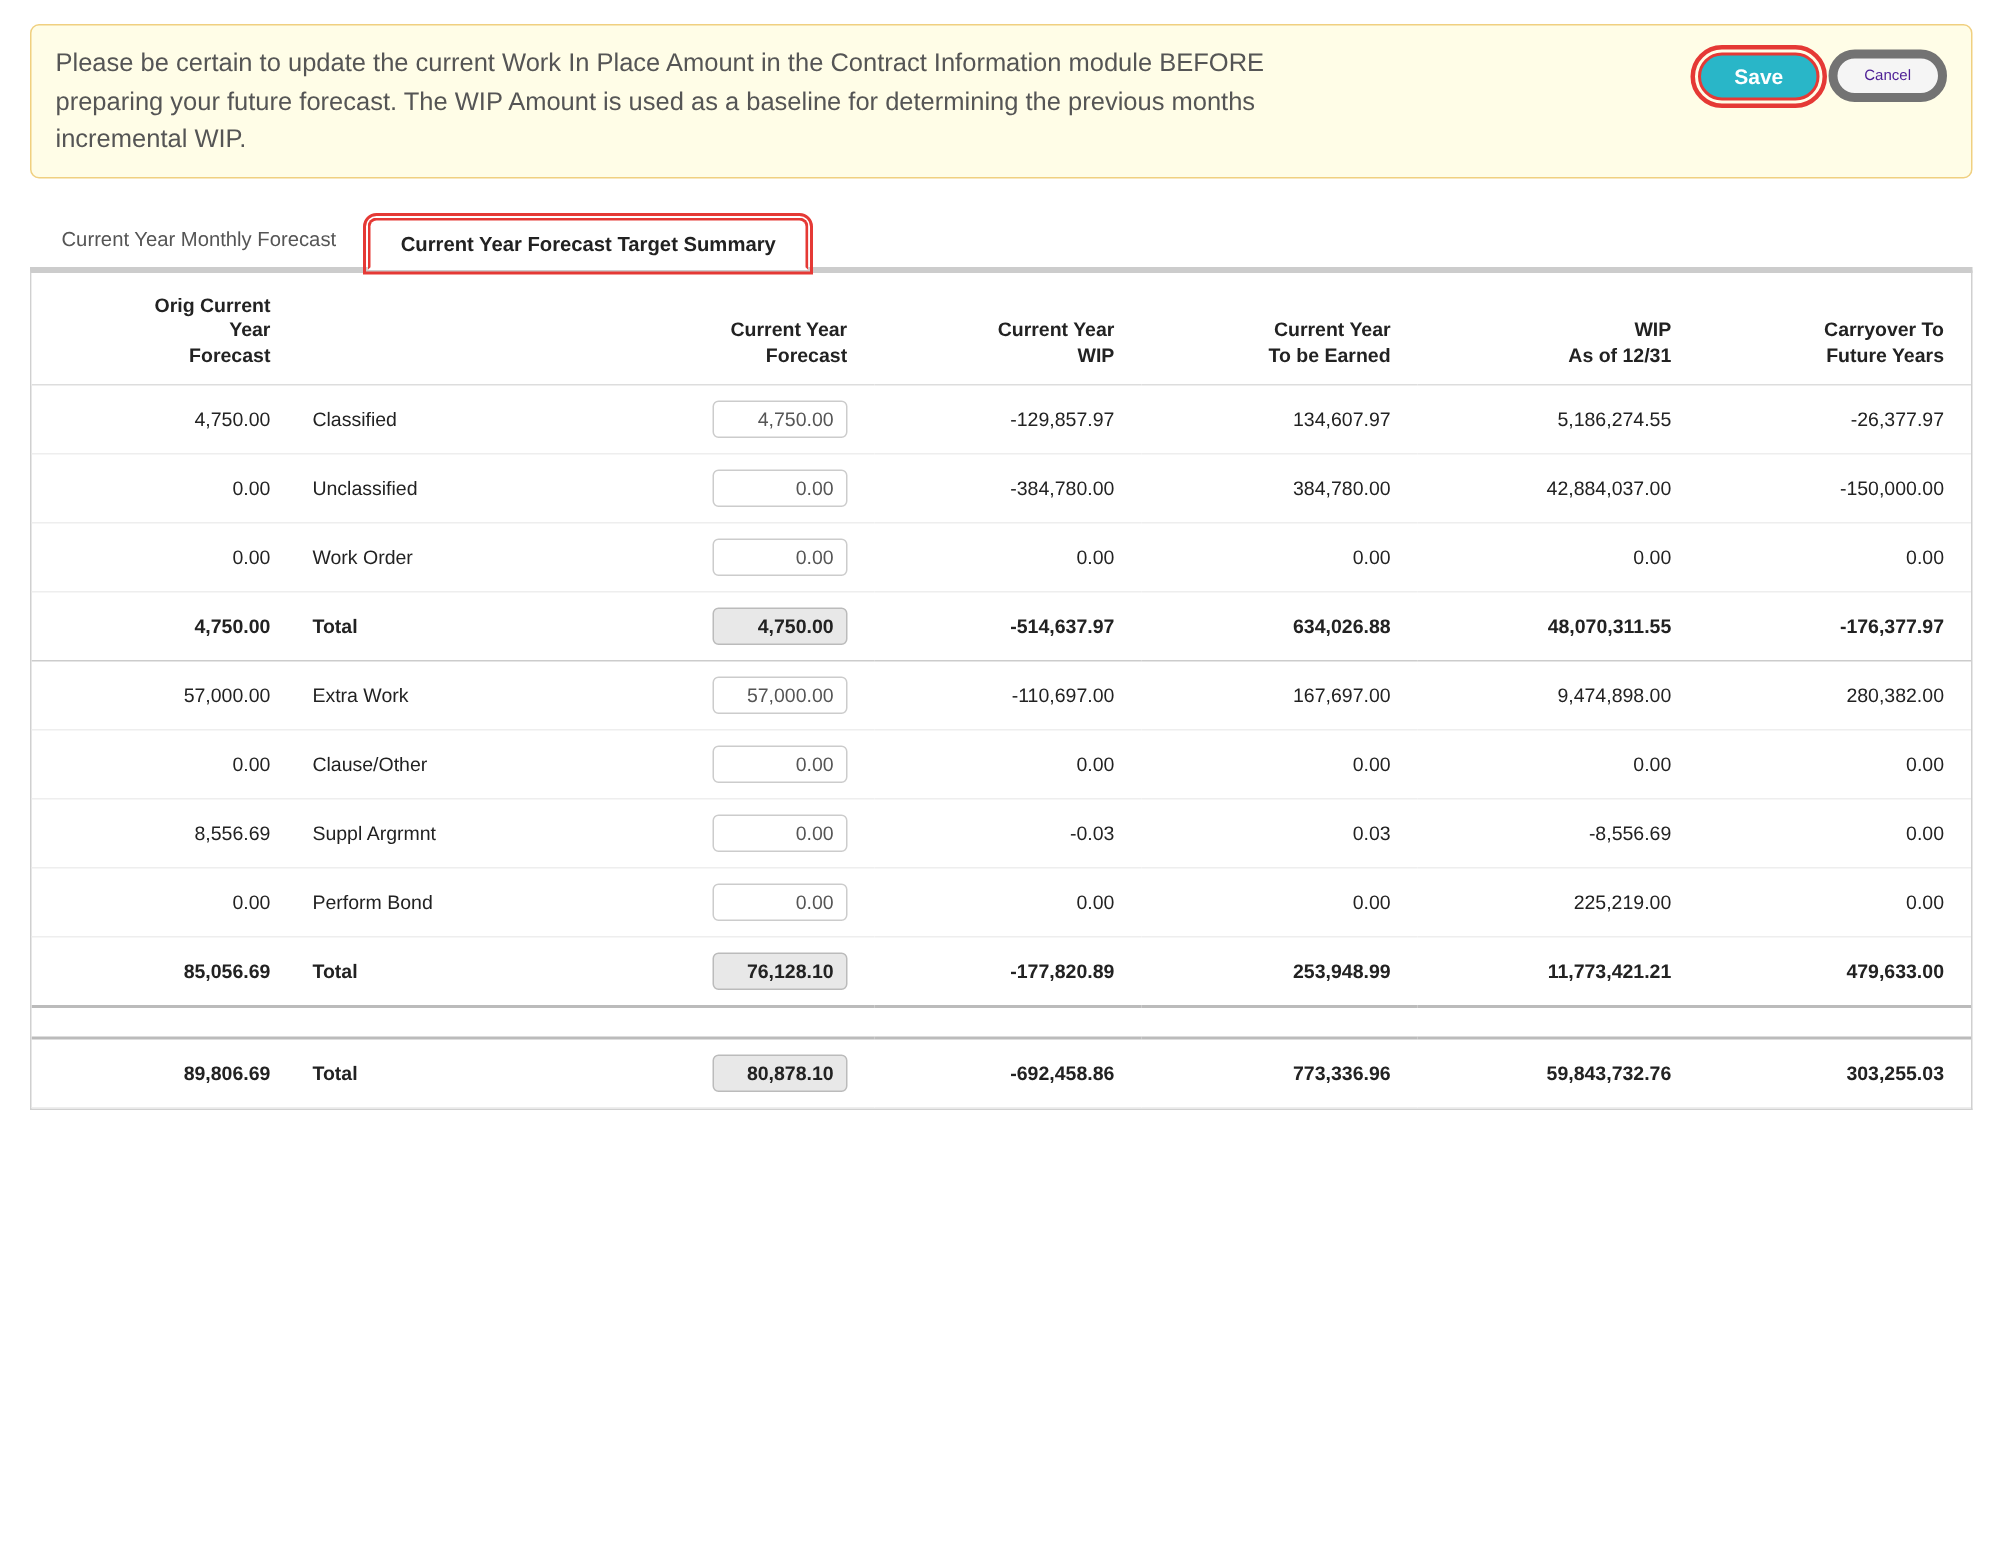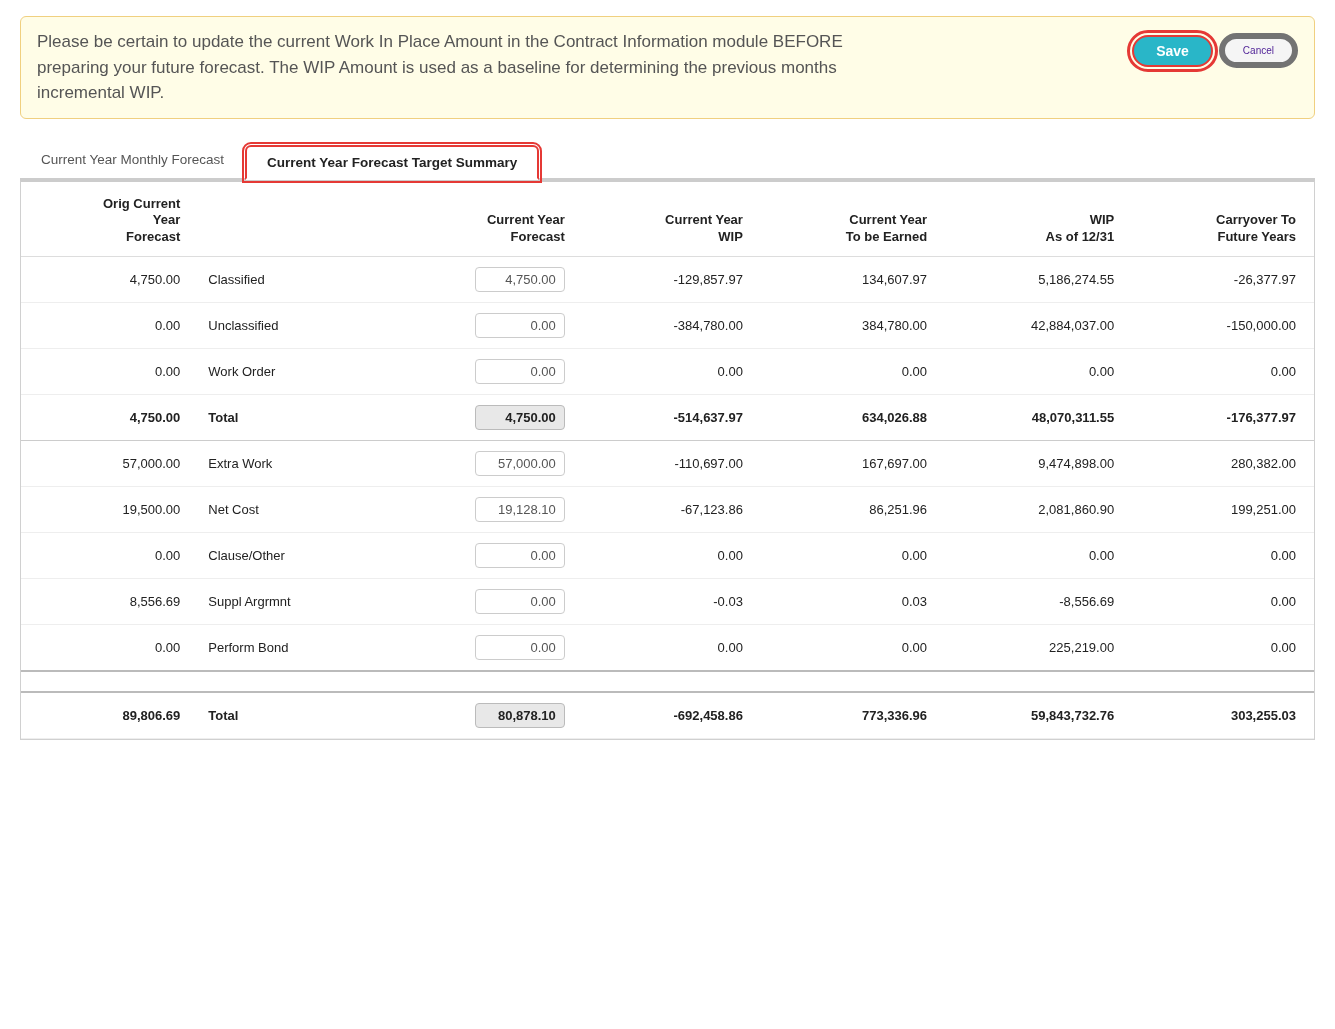--- a/index.html
+++ b/index.html
@@ -233,29 +233,20 @@
           <tr>
             <td>57,000.00</td>
             <td style="text-align: left;">Extra Work</td>
             <td style="text-align: right;"><input class="input-cell" type="text" value="57,000.00" style=""></td>
             <td>-110,697.00</td>
             <td>167,697.00</td>
             <td>9,474,898.00</td>
             <td>280,382.00</td>
           </tr>
           <tr>
-            <td>19,500.00</td>
-            <td style="text-align: left;">Net Cost</td>
-            <td style="text-align: right;"><input class="input-cell" type="text" value="19,128.10" style=""></td>
-            <td>-67,123.86</td>
-            <td>86,251.96</td>
-            <td>2,081,860.90</td>
-            <td>199,251.00</td>
-          </tr>
-          <tr>
             <td>0.00</td>
             <td style="text-align: left;">Clause/Other</td>
             <td style="text-align: right;"><input class="input-cell" type="text" value="0.00" style=""></td>
             <td>0.00</td>
             <td>0.00</td>
             <td>0.00</td>
             <td>0.00</td>
           </tr>
           <tr>
             <td>8,556.69</td>
@@ -267,20 +258,29 @@
             <td>0.00</td>
           </tr>
           <tr>
             <td>0.00</td>
             <td style="text-align: left;">Perform Bond</td>
             <td style="text-align: right;"><input class="input-cell" type="text" value="0.00" style=""></td>
             <td>0.00</td>
             <td>0.00</td>
             <td>225,219.00</td>
             <td>0.00</td>
+          </tr>
+          <tr class="total-row">
+            <td style="font-weight: 700;">85,056.69</td>
+            <td style="text-align: left; font-weight: 700;">Total</td>
+            <td style="text-align: right;"><input class="input-cell-total" type="text" value="76,128.10" style=""></td>
+            <td style="font-weight: 700;">-177,820.89</td>
+            <td style="font-weight: 700;">253,948.99</td>
+            <td style="font-weight: 700;">11,773,421.21</td>
+            <td style="font-weight: 700;">479,633.00</td>
           </tr>
           <tr class="divider-row">
             <td style="padding-top: 2px; padding-bottom: 2px; border-top: 2px solid rgb(187, 187, 187);">&nbsp;</td>
             <td style="padding-top: 2px; padding-bottom: 2px; border-top: 2px solid rgb(187, 187, 187);">&nbsp;</td>
             <td style="padding-top: 2px; padding-bottom: 2px; border-top: 2px solid rgb(187, 187, 187);">&nbsp;</td>
             <td style="padding-top: 2px; padding-bottom: 2px; border-top: 2px solid rgb(187, 187, 187);">&nbsp;</td>
             <td style="padding-top: 2px; padding-bottom: 2px; border-top: 2px solid rgb(187, 187, 187);">&nbsp;</td>
             <td style="padding-top: 2px; padding-bottom: 2px; border-top: 2px solid rgb(187, 187, 187);">&nbsp;</td>
             <td style="padding-top: 2px; padding-bottom: 2px; border-top: 2px solid rgb(187, 187, 187);">&nbsp;</td>
           </tr>

